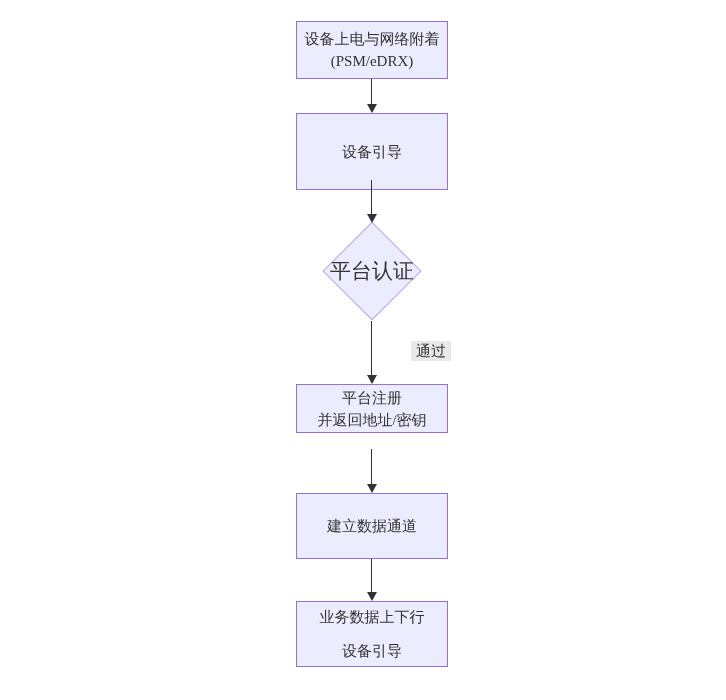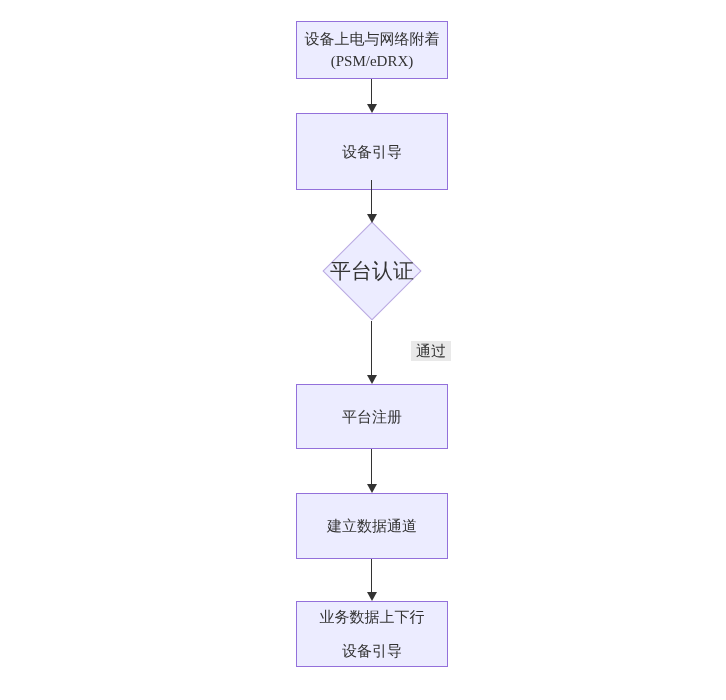--- a/index.html
+++ b/index.html
@@ -102,22 +102,23 @@
 
   <div class="diamond-wrap" style="left:337px; top:236px; width:70px; height:70px;">
     <div class="diamond-shape"></div>
     <div class="diamond-label">平台认证</div>
   </div>
 
   <div class="edge-line" style="top:321px; height:54px;"></div>
   <div class="edge-label" style="top:341px;">通过</div>
   <div class="arrowhead" style="top:375px;"></div>
 
-  <div class="node-rect" style="top:384px; height:65px;">
+  <div class="node-rect" style="top:384px; height:49px;">
     <div class="node-line">平台注册</div>
+    <div class="node-line">并返回地址/密钥</div>
   </div>
 
   <div class="edge-line" style="top:449px; height:35px;"></div>
   <div class="arrowhead" style="top:484px;"></div>
 
   <div class="node-rect" style="top:493px; height:66px;gap:40px;">
     <div class="node-line">建立数据通道</div>
   </div>
 
   <div class="edge-line" style="top:559px; height:33px;"></div>

